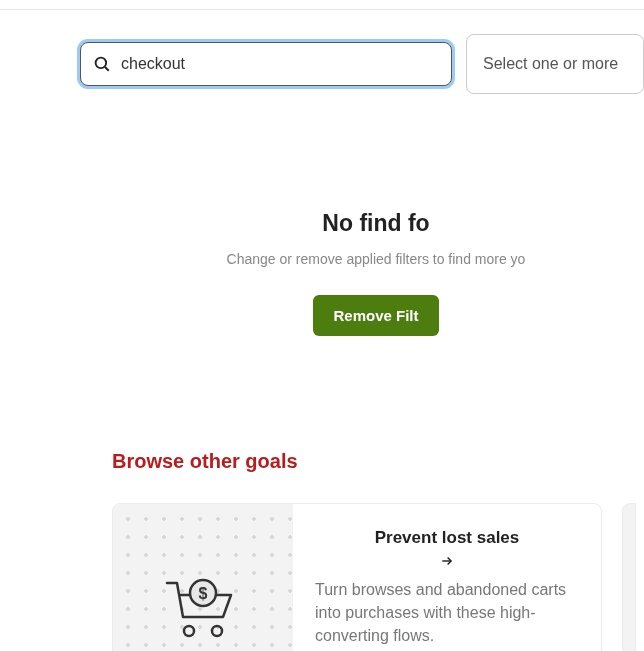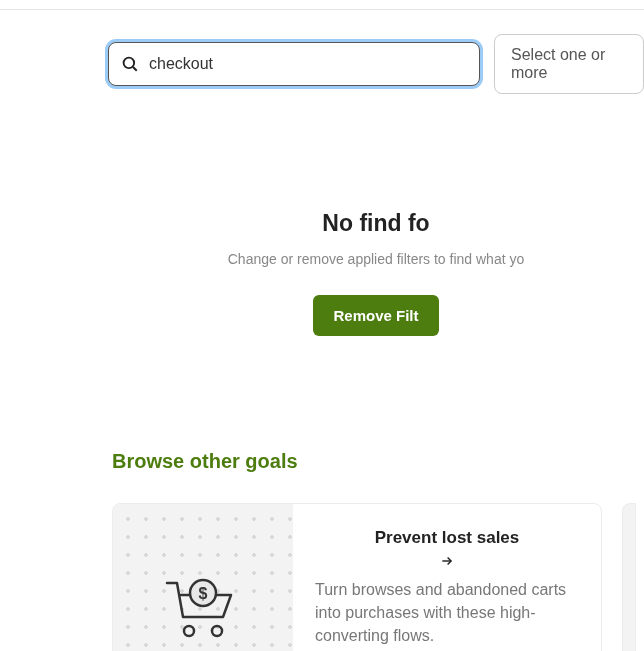--- a/index.html
+++ b/index.html
@@ -15,21 +15,21 @@
       height: 651px;
       overflow: hidden;
     }
     .topbar {
       border-bottom: 1px solid #e5e5e5;
       height: 10px;
     }
     .filter-row {
       display: flex;
       gap: 14px;
-      padding: 24px 0 0 108px;
+      padding: 24px 0 0 80px;
       align-items: center;
     }
     .search-wrapper {
       position: relative;
       width: 372px;
       height: 44px;
       border: 1px solid #555;
       border-radius: 8px;
       box-shadow: 0 0 0 3px rgba(90, 169, 239, 0.6);
       display: flex;
@@ -93,21 +93,21 @@
       border-radius: 6px;
       white-space: nowrap;
       cursor: pointer;
     }
     .browse-section {
       padding: 114px 0 0 112px;
     }
     .browse-heading {
       font-size: 20px;
       font-weight: 700;
-      color: #4d7c0f;
+      color: #b91c1c;
       margin-bottom: 30px;
     }
     .cards-row {
       display: flex;
       gap: 20px;
     }
     .goal-card {
       display: flex;
       width: 490px;
       border: 1px solid #ececec;
@@ -196,21 +196,21 @@
     </svg>
     <input class="search-input" type="text" value="checkout" style="">
   </div>
   <div class="select-filter">
     <span>Select one or more</span>
   </div>
 </div>
 
 <div class="empty-state">
   <div class="empty-title">No find fo</div>
-  <div class="empty-subtitle">Change or remove applied filters to find what yo</div>
+  <div class="empty-subtitle">Change or remove applied filters to find more yo</div>
   <button class="remove-filters-btn">Remove Filt</button>
 </div>
 
 <div class="browse-section">
   <div class="browse-heading">Browse other goals</div>
   <div class="cards-row">
     <div class="goal-card">
       <div class="goal-card-image">
         <div class="dots-pattern"></div>
         <svg class="cart-icon" viewBox="0 0 76 62" fill="none" stroke="#333" stroke-width="2.5" stroke-linejoin="round" stroke-linecap="round">

